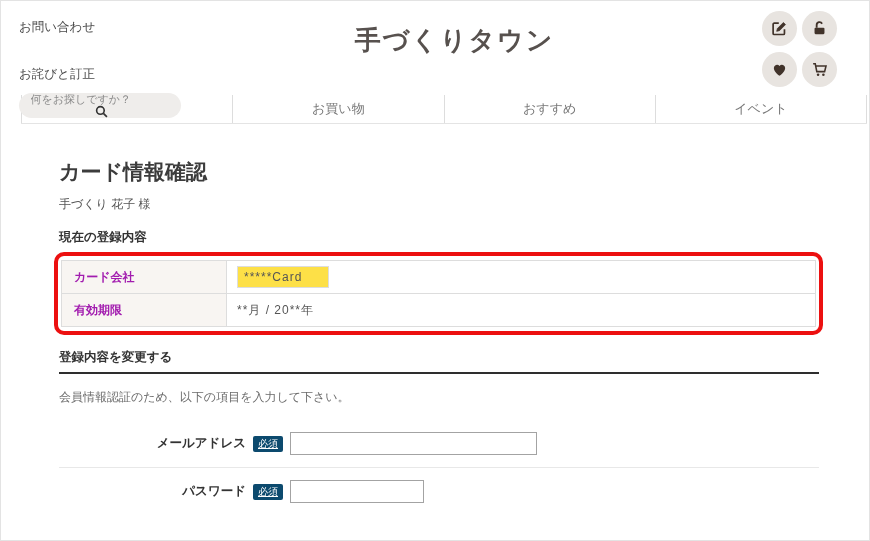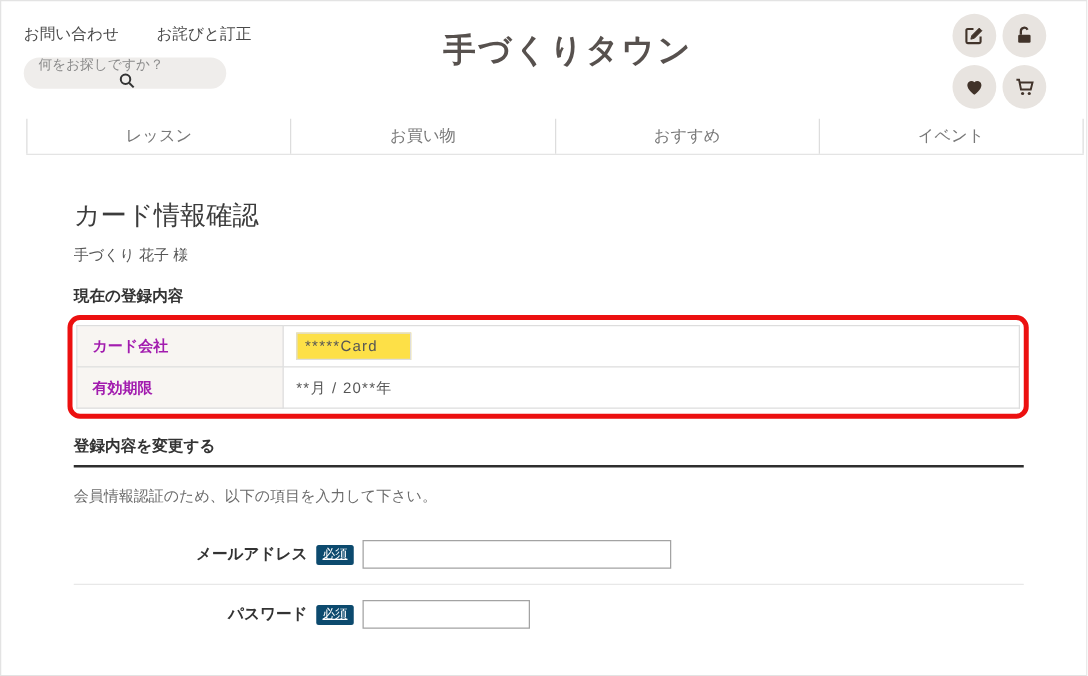--- a/index.html
+++ b/index.html
@@ -9,21 +9,21 @@
     color:#333;
   }
   .viewport {
     position:relative; width:870px; height:541px;
     background:#fff; border:1px solid #e3e3e3; overflow:hidden;
   }
 
   
   .header { position:relative; height:94px; }
   .hdr-left { position:absolute; left:18px; top:18px; }
-  .hdr-links { display:flex; gap:30px; font-size:12.5px; color:#4a4a4a; }
+  .hdr-links { display:flex; gap:30px; font-size:12.5px; color:#4a4a4a;flex-direction:column; }
   .hdr-link { cursor:pointer; }
   .searchbox {
     margin-top:10px; width:162px; height:25px; background:#efedeb;
     border-radius:13px; display:flex; align-items:center; padding:0 10px 0 13px;flex-direction:column;
   }
   .searchbox input {
     border:none; background:transparent; outline:none; flex:1;
     font-size:11px; color:#555; font-family:inherit; min-width:0;
   }
   .searchbox input::placeholder { color:#8a8a8a; }
@@ -49,21 +49,21 @@
     border-bottom:1px solid #e4e4e4;
   }
   .nav-item {
     flex:1; display:flex; align-items:center; justify-content:center;
     font-size:13px; color:#787878; border-left:1px solid #ddd; cursor:pointer;
   }
   .nav-item:last-child { border-right:1px solid #ddd; }
 
   
   .content { padding:34px 50px 0 58px; }
-  .page-title { font-size:21px; font-weight:400; color:#3c3c3c; }
+  .page-title { font-size:21px; font-weight:700; color:#3c3c3c; }
   .user-name { font-size:12px; color:#555; margin-top:10px; }
   .section-label { font-size:12.5px; font-weight:bold; color:#333; margin-top:16px; }
 
   
   .annotation-box {
     border:4px solid #ec1010; border-radius:10px;
     margin:6px -4px 0 -5px; padding:4px 3px;
   }
   .card-table { width:100%; border-collapse:collapse; border:1px solid #ccc; background:#fff; }
   .card-table td { border:1px solid #ddd; font-size:12px; height:33px; }

